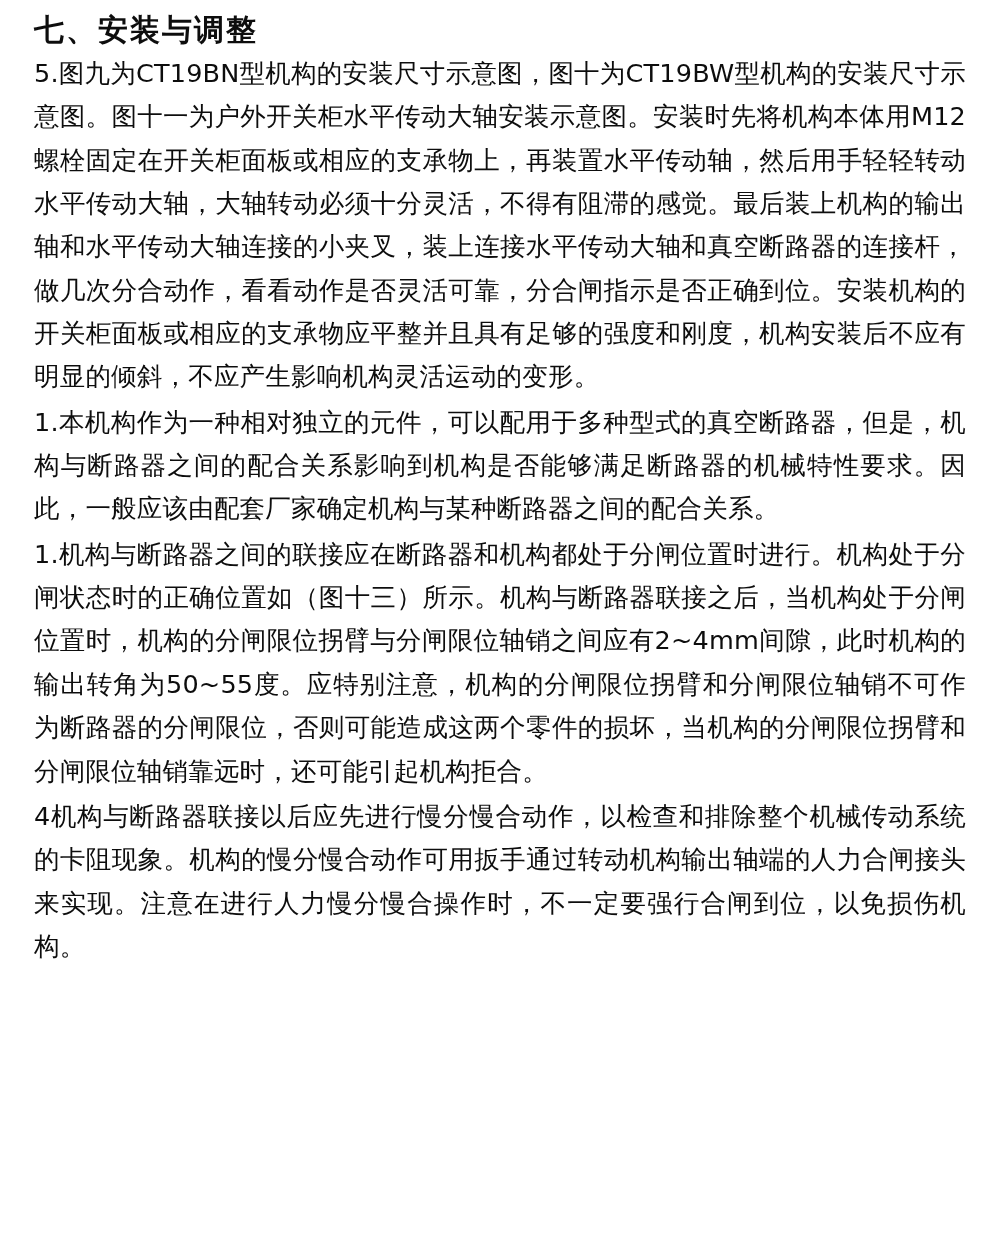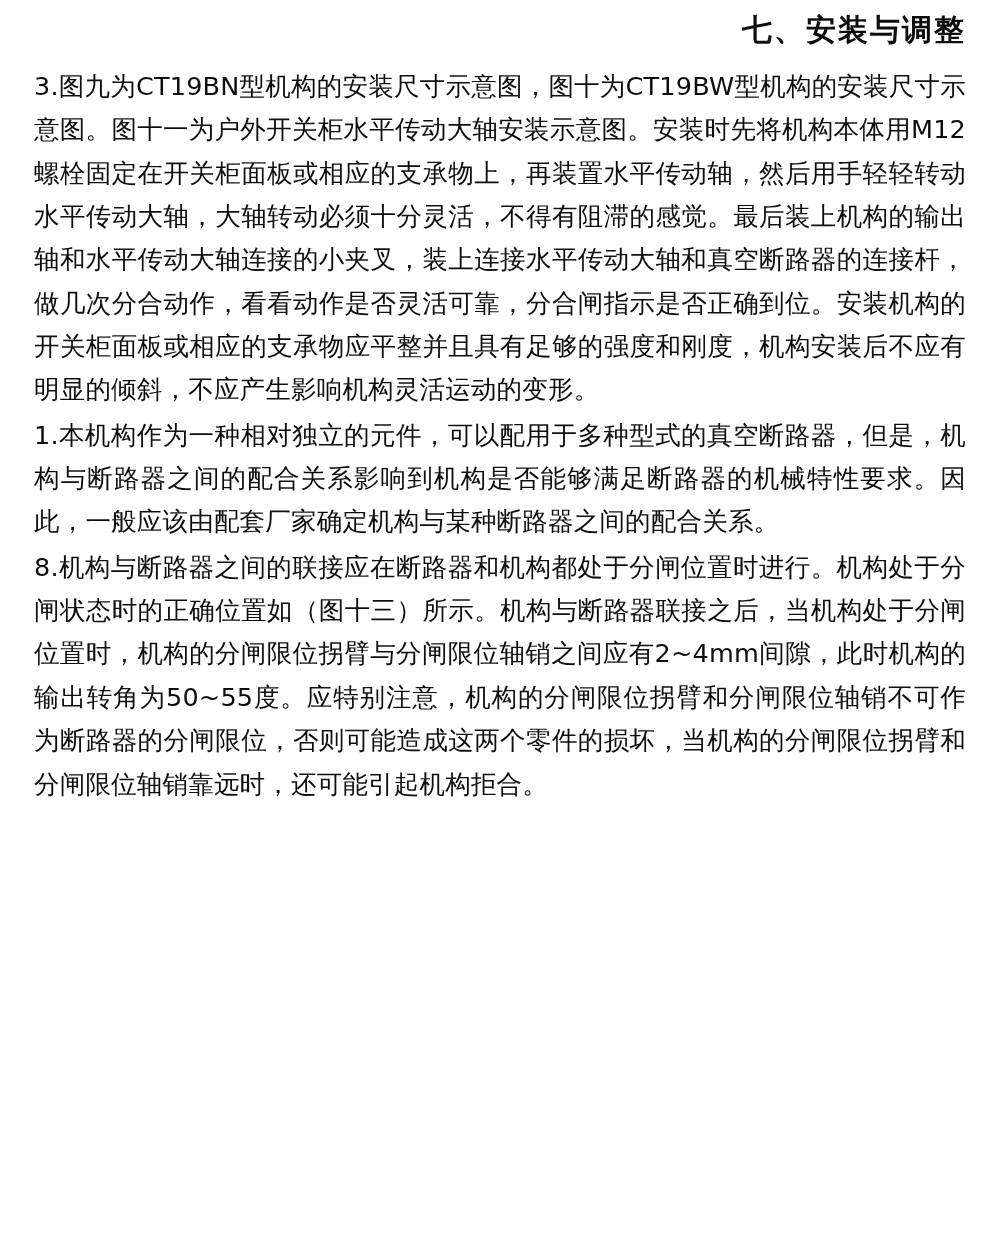--- a/index.html
+++ b/index.html
@@ -15,25 +15,25 @@
     overflow: hidden;
   }
   .page {
     width: 1000px;
     height: 1238px;
     box-sizing: border-box;
     padding: 8px 34px 0 34px;
     position: relative;
   }
   .doc-title {
-    text-align: right;
+    text-align: left;
     font-size: 30px;
     font-weight: 700;
     letter-spacing: 2px;
-    margin: 4px 0 17px 0;
+    margin: 4px 0 4px 0;
     line-height: 1.2;
   }
   .body-text p {
     margin: 0 0 2px 0;
     font-size: 25.5px;
     line-height: 1.70;
     text-align: justify;
     text-justify: inter-ideograph;
     letter-spacing: 0.2px;
     text-indent: 0;
@@ -46,18 +46,19 @@
   }
 </style>
 </head>
 <body>
 
 <div class="page">
 
   <h1 class="doc-title">七、安装与调整</h1>
 
   <div class="body-text">
-    <p class="indent">3.图九为CT19BN型机构的安装尺寸示意图，图十为CT19BW型机构的安装尺寸示意图。图十一为户外开关柜水平传动大轴安装示意图。安装时先将机构本体用M12螺栓固定在开关柜面板或相应的支承物上，再装置水平传动轴，然后用手轻轻转动水平传动大轴，大轴转动必须十分灵活，不得有阻滞的感觉。最后装上机构的输出轴和水平传动大轴连接的小夹叉，装上连接水平传动大轴和真空断路器的连接杆，做几次分合动作，看看动作是否灵活可靠，分合闸指示是否正确到位。安装机构的开关柜面板或相应的支承物应平整并且具有足够的强度和刚度，机构安装后不应有明显的倾斜，不应产生影响机构灵活运动的变形。</p>
+    <p class="indent">5.图九为CT19BN型机构的安装尺寸示意图，图十为CT19BW型机构的安装尺寸示意图。图十一为户外开关柜水平传动大轴安装示意图。安装时先将机构本体用M12螺栓固定在开关柜面板或相应的支承物上，再装置水平传动轴，然后用手轻轻转动水平传动大轴，大轴转动必须十分灵活，不得有阻滞的感觉。最后装上机构的输出轴和水平传动大轴连接的小夹叉，装上连接水平传动大轴和真空断路器的连接杆，做几次分合动作，看看动作是否灵活可靠，分合闸指示是否正确到位。安装机构的开关柜面板或相应的支承物应平整并且具有足够的强度和刚度，机构安装后不应有明显的倾斜，不应产生影响机构灵活运动的变形。</p>
     <p class="indent">1.本机构作为一种相对独立的元件，可以配用于多种型式的真空断路器，但是，机构与断路器之间的配合关系影响到机构是否能够满足断路器的机械特性要求。因此，一般应该由配套厂家确定机构与某种断路器之间的配合关系。</p>
-    <p class="indent">8.机构与断路器之间的联接应在断路器和机构都处于分闸位置时进行。机构处于分闸状态时的正确位置如（图十三）所示。机构与断路器联接之后，当机构处于分闸位置时，机构的分闸限位拐臂与分闸限位轴销之间应有2~4mm间隙，此时机构的输出转角为50~55度。应特别注意，机构的分闸限位拐臂和分闸限位轴销不可作为断路器的分闸限位，否则可能造成这两个零件的损坏，当机构的分闸限位拐臂和分闸限位轴销靠远时，还可能引起机构拒合。</p>
+    <p class="indent">1.机构与断路器之间的联接应在断路器和机构都处于分闸位置时进行。机构处于分闸状态时的正确位置如（图十三）所示。机构与断路器联接之后，当机构处于分闸位置时，机构的分闸限位拐臂与分闸限位轴销之间应有2~4mm间隙，此时机构的输出转角为50~55度。应特别注意，机构的分闸限位拐臂和分闸限位轴销不可作为断路器的分闸限位，否则可能造成这两个零件的损坏，当机构的分闸限位拐臂和分闸限位轴销靠远时，还可能引起机构拒合。</p>
+    <p class="indent">4机构与断路器联接以后应先进行慢分慢合动作，以检查和排除整个机械传动系统的卡阻现象。机构的慢分慢合动作可用扳手通过转动机构输出轴端的人力合闸接头来实现。注意在进行人力慢分慢合操作时，不一定要强行合闸到位，以免损伤机构。</p>
   </div>
 
 </div>
 
 </body></html>

